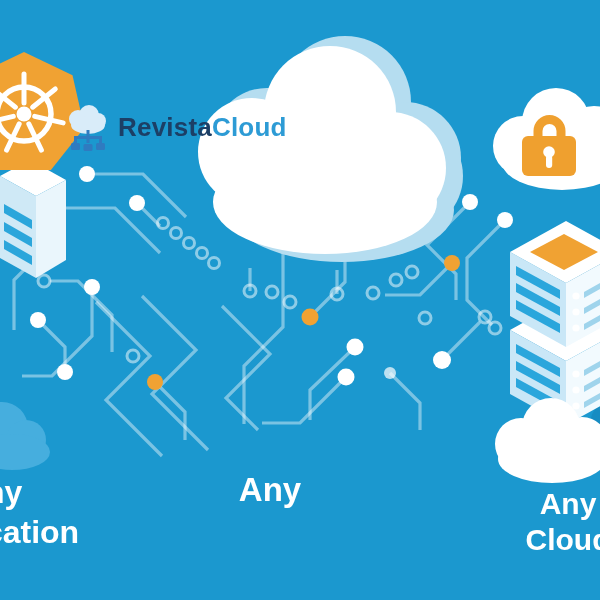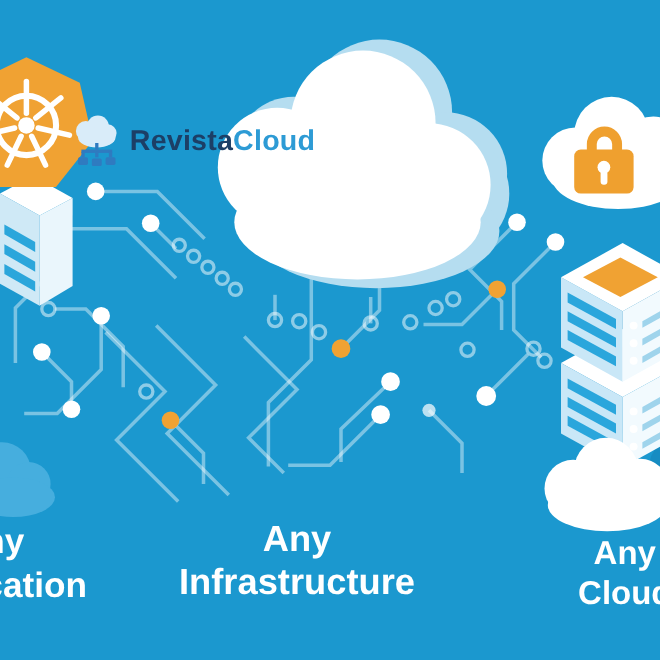--- a/index.html
+++ b/index.html
@@ -247,21 +247,20 @@
     </div>
   </div>
 
   <div class="caption cap-left">
     <span class="ln">Any</span>
     <span class="ln">Application</span>
   </div>
 
   <div class="caption cap-center">
     <span class="ln">Any</span>
-    <span class="ln">Infrastructure</span>
   </div>
 
   <div class="caption cap-right">
     <span class="ln">Any</span>
     <span class="ln">Cloud</span>
   </div>
 
 </div>
 
 </body></html>

